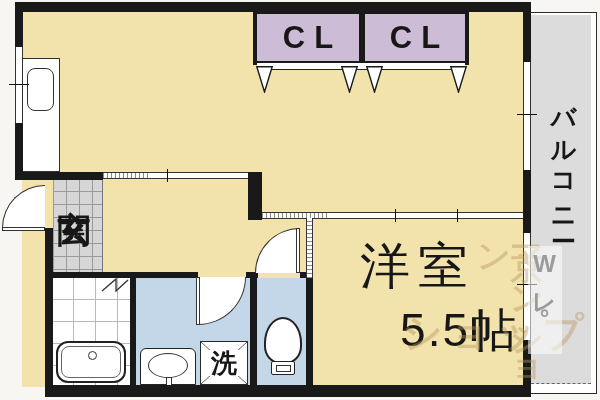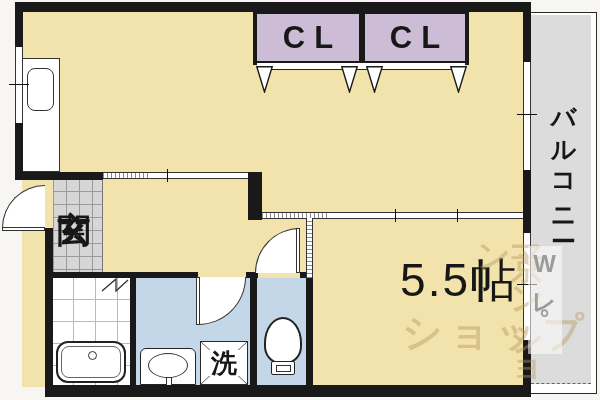--- a/index.html
+++ b/index.html
@@ -169,20 +169,21 @@
   <div class="hatch-v"></div>
 
   <div class="arc arc-entry"></div>
   <div class="abs panel-entry"></div>
   <div class="arc arc-wash"></div>
   <div class="abs panel-wash"></div>
   <div class="arc arc-wc"></div>
   <div class="abs panel-wc"></div>
 
   <div class="abs west">
+    <div class="l1">洋室</div>
     <div class="l2">5.5帖</div>
   </div>
 
   <div class="abs wm wm1">京マンション</div>
   <div class="abs wm wm2">ショップ</div>
   <div class="abs wm-box">
     <div class="wm-side">Wレ°</div>
   </div>
 
 </div>

